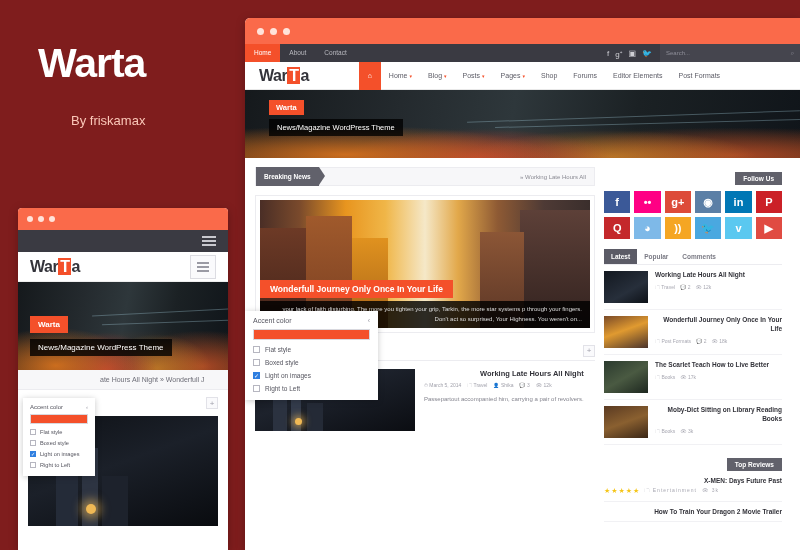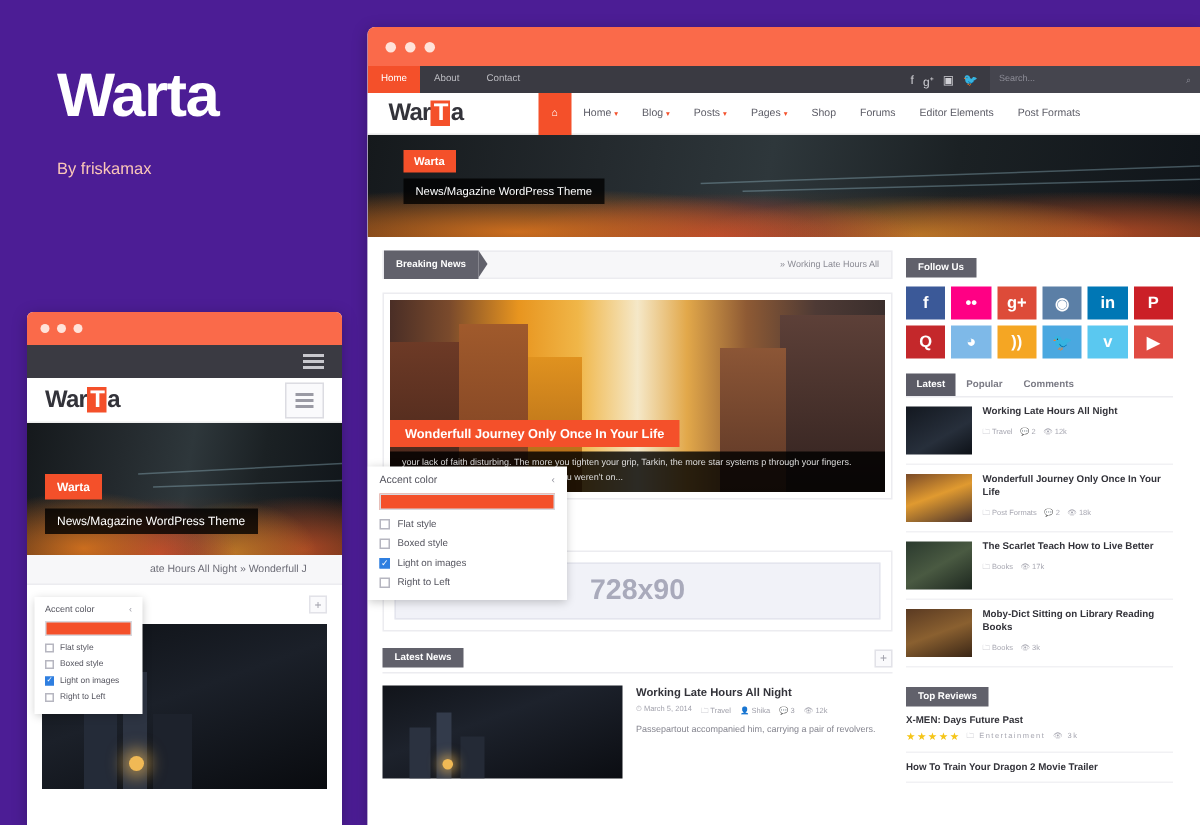--- a/index.html
+++ b/index.html
@@ -2,27 +2,27 @@
 <html><head>
 <meta charset="utf-8">
 <style>
   * { box-sizing: border-box; margin: 0; padding: 0; }
   html, body {
     width: 800px; height: 550px;
     overflow: hidden;
     font-family: "Liberation Sans", sans-serif;
     background: #f4502a;
   }
-  #stage { position: relative; width: 800px; height: 550px; background: #4c1d95; overflow: hidden; }
+  #stage { position: relative; width: 800px; height: 550px; background: #7f1d1d; overflow: hidden; text-align: right; }
 
   
   .promo { position: absolute; left: 38px; top: 42px; }
   .promo-title { font-size: 41px; font-weight: bold; color: #ffffff; letter-spacing: -1px; line-height: 1.05; }
   .promo-sub { font-size: 25px; color: #fbd6cb; font-weight: normal; margin-top: 4px; letter-spacing: -0.3px;}
-  .promo-by { font-size: 11px; color: #fbc7b8; margin-top: 22px; }
+  .promo-by { font-size: 13px; color: #fbc7b8; margin-top: 28px; }
 
   
   .win { position: absolute; background: #ffffff; box-shadow: 0 2px 10px rgba(0,0,0,.25); overflow: hidden; }
   .win-bar { background: #fa6a4a; height: 26px; display: flex; align-items: center; padding-left: 12px; gap: 6px; }
   .win-bar.small { height: 22px; padding-left: 9px; gap: 5px; }
   .dot { width: 7px; height: 7px; border-radius: 50%; background: #ffe3da; }
   .dot.small { width: 6px; height: 6px; }
 
   
   #bigwin { left: 245px; top: 18px; width: 555px; height: 532px; border-radius: 5px 0 0 0; }
@@ -229,26 +229,20 @@
               <div class="sl-bld" style="left:0;width:48px;height:100px;background:linear-gradient(180deg,#6d3a26,#44241a)"></div>
               <div class="sl-bld" style="left:46px;width:46px;height:112px;background:linear-gradient(180deg,#a05a2c,#7a3f22)"></div>
               <div class="sl-bld" style="left:92px;width:36px;height:90px;background:linear-gradient(180deg,#e0921f,#a86418)"></div>
               <div class="sl-bld" style="right:0;width:70px;height:118px;background:linear-gradient(180deg,#5d4038,#32221f)"></div>
               <div class="sl-bld" style="right:66px;width:44px;height:96px;background:linear-gradient(180deg,#8c5636,#5b3626)"></div>
               <div class="slider-title">Wonderfull Journey Only Once In Your Life</div>
               <div class="slider-desc">your lack of faith disturbing. The more you tighten your grip, Tarkin, the more star systems p through your fingers. Don't act so surprised, Your Highness. You weren't on...</div>
             </div>
           </div>
 
-          <div class="adbox">
-            <span class="ribbon">Advertisement</span>
-            <div class="ad-inner">
-              <div class="ad-slot">728x90</div>
-            </div>
-          </div>
 
           <div class="latest-hd">
             <span class="ribbon">Latest News</span>
             <span class="plusbtn">+</span>
           </div>
 
           <div class="post">
             <div class="post-thumb">
               <div style="position:absolute;left:18px;bottom:0;width:14px;height:34px;background:#2b3240"></div>
               <div style="position:absolute;left:36px;bottom:0;width:10px;height:44px;background:#333b4b"></div>

